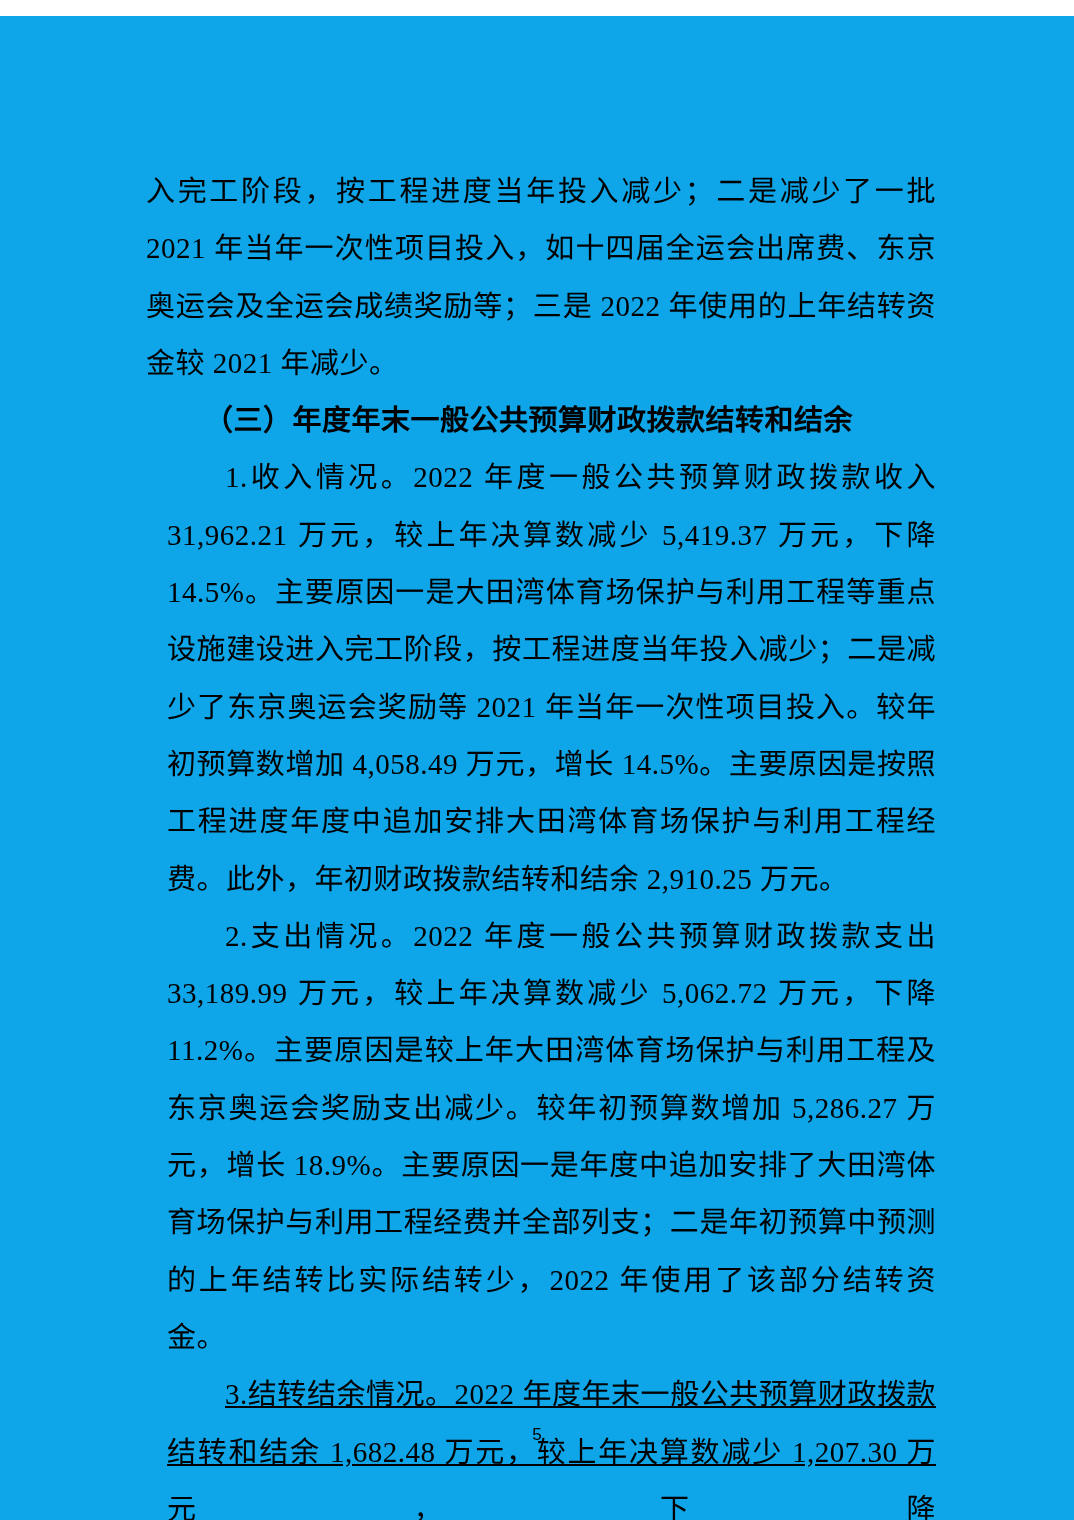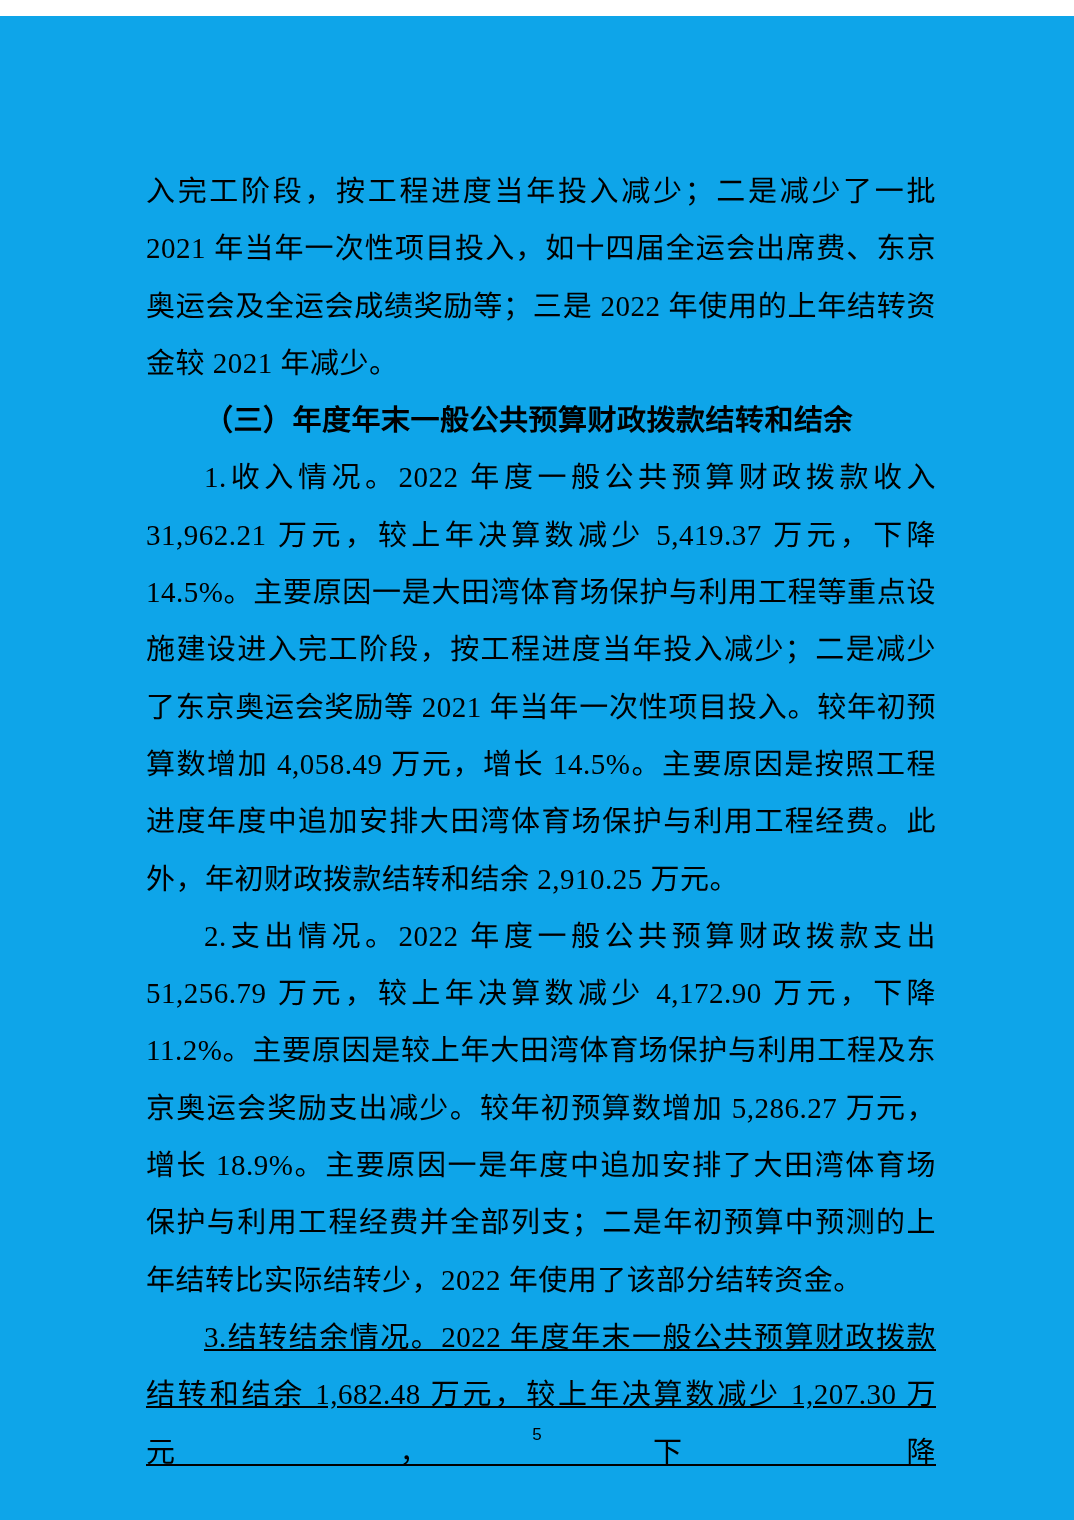--- a/index.html
+++ b/index.html
@@ -32,20 +32,21 @@
     padding: 0;
     font-family: "Liberation Serif", "DejaVu Serif", serif;
     font-size: 29px;
     line-height: 57.3px;
     color: #000000;
     text-align: justify;
     letter-spacing: 0.5px;
   }
   p.para-indent {
     text-indent: 2em;
+    margin-left: 21px;
   }
   p.heading {
     font-weight: bold;
     text-indent: 2em;
   }
   p.truncated {
     
     text-align-last: justify;
     text-decoration: underline;
   }
@@ -62,17 +63,17 @@
   }
 </style>
 </head>
 <body>
 
 <div class="page">
   <div class="content">
     <p>入完工阶段，按工程进度当年投入减少；二是减少了一批 2021 年当年一次性项目投入，如十四届全运会出席费、东京奥运会及全运会成绩奖励等；三是 2022 年使用的上年结转资金较 2021 年减少。</p>
     <p class="heading">（三）年度年末一般公共预算财政拨款结转和结余</p>
     <p class="para-indent">1.收入情况。2022 年度一般公共预算财政拨款收入 31,962.21 万元，较上年决算数减少 5,419.37 万元，下降 14.5%。主要原因一是大田湾体育场保护与利用工程等重点设施建设进入完工阶段，按工程进度当年投入减少；二是减少了东京奥运会奖励等 2021 年当年一次性项目投入。较年初预算数增加 4,058.49 万元，增长 14.5%。主要原因是按照工程进度年度中追加安排大田湾体育场保护与利用工程经费。此外，年初财政拨款结转和结余 2,910.25 万元。</p>
-    <p class="para-indent">2.支出情况。2022 年度一般公共预算财政拨款支出 51,256.79 万元，较上年决算数减少 4,172.90 万元，下降 11.2%。主要原因是较上年大田湾体育场保护与利用工程及东京奥运会奖励支出减少。较年初预算数增加 5,286.27 万元，增长 18.9%。主要原因一是年度中追加安排了大田湾体育场保护与利用工程经费并全部列支；二是年初预算中预测的上年结转比实际结转少，2022 年使用了该部分结转资金。</p>
+    <p class="para-indent">2.支出情况。2022 年度一般公共预算财政拨款支出 33,189.99 万元，较上年决算数减少 5,062.72 万元，下降 11.2%。主要原因是较上年大田湾体育场保护与利用工程及东京奥运会奖励支出减少。较年初预算数增加 5,286.27 万元，增长 18.9%。主要原因一是年度中追加安排了大田湾体育场保护与利用工程经费并全部列支；二是年初预算中预测的上年结转比实际结转少，2022 年使用了该部分结转资金。</p>
     <p class="para-indent truncated">3.结转结余情况。2022 年度年末一般公共预算财政拨款结转和结余 1,682.48 万元，较上年决算数减少 1,207.30 万元，下降</p>
   </div>
   <div class="page-number">5</div>
 </div>
 
 </body></html>

